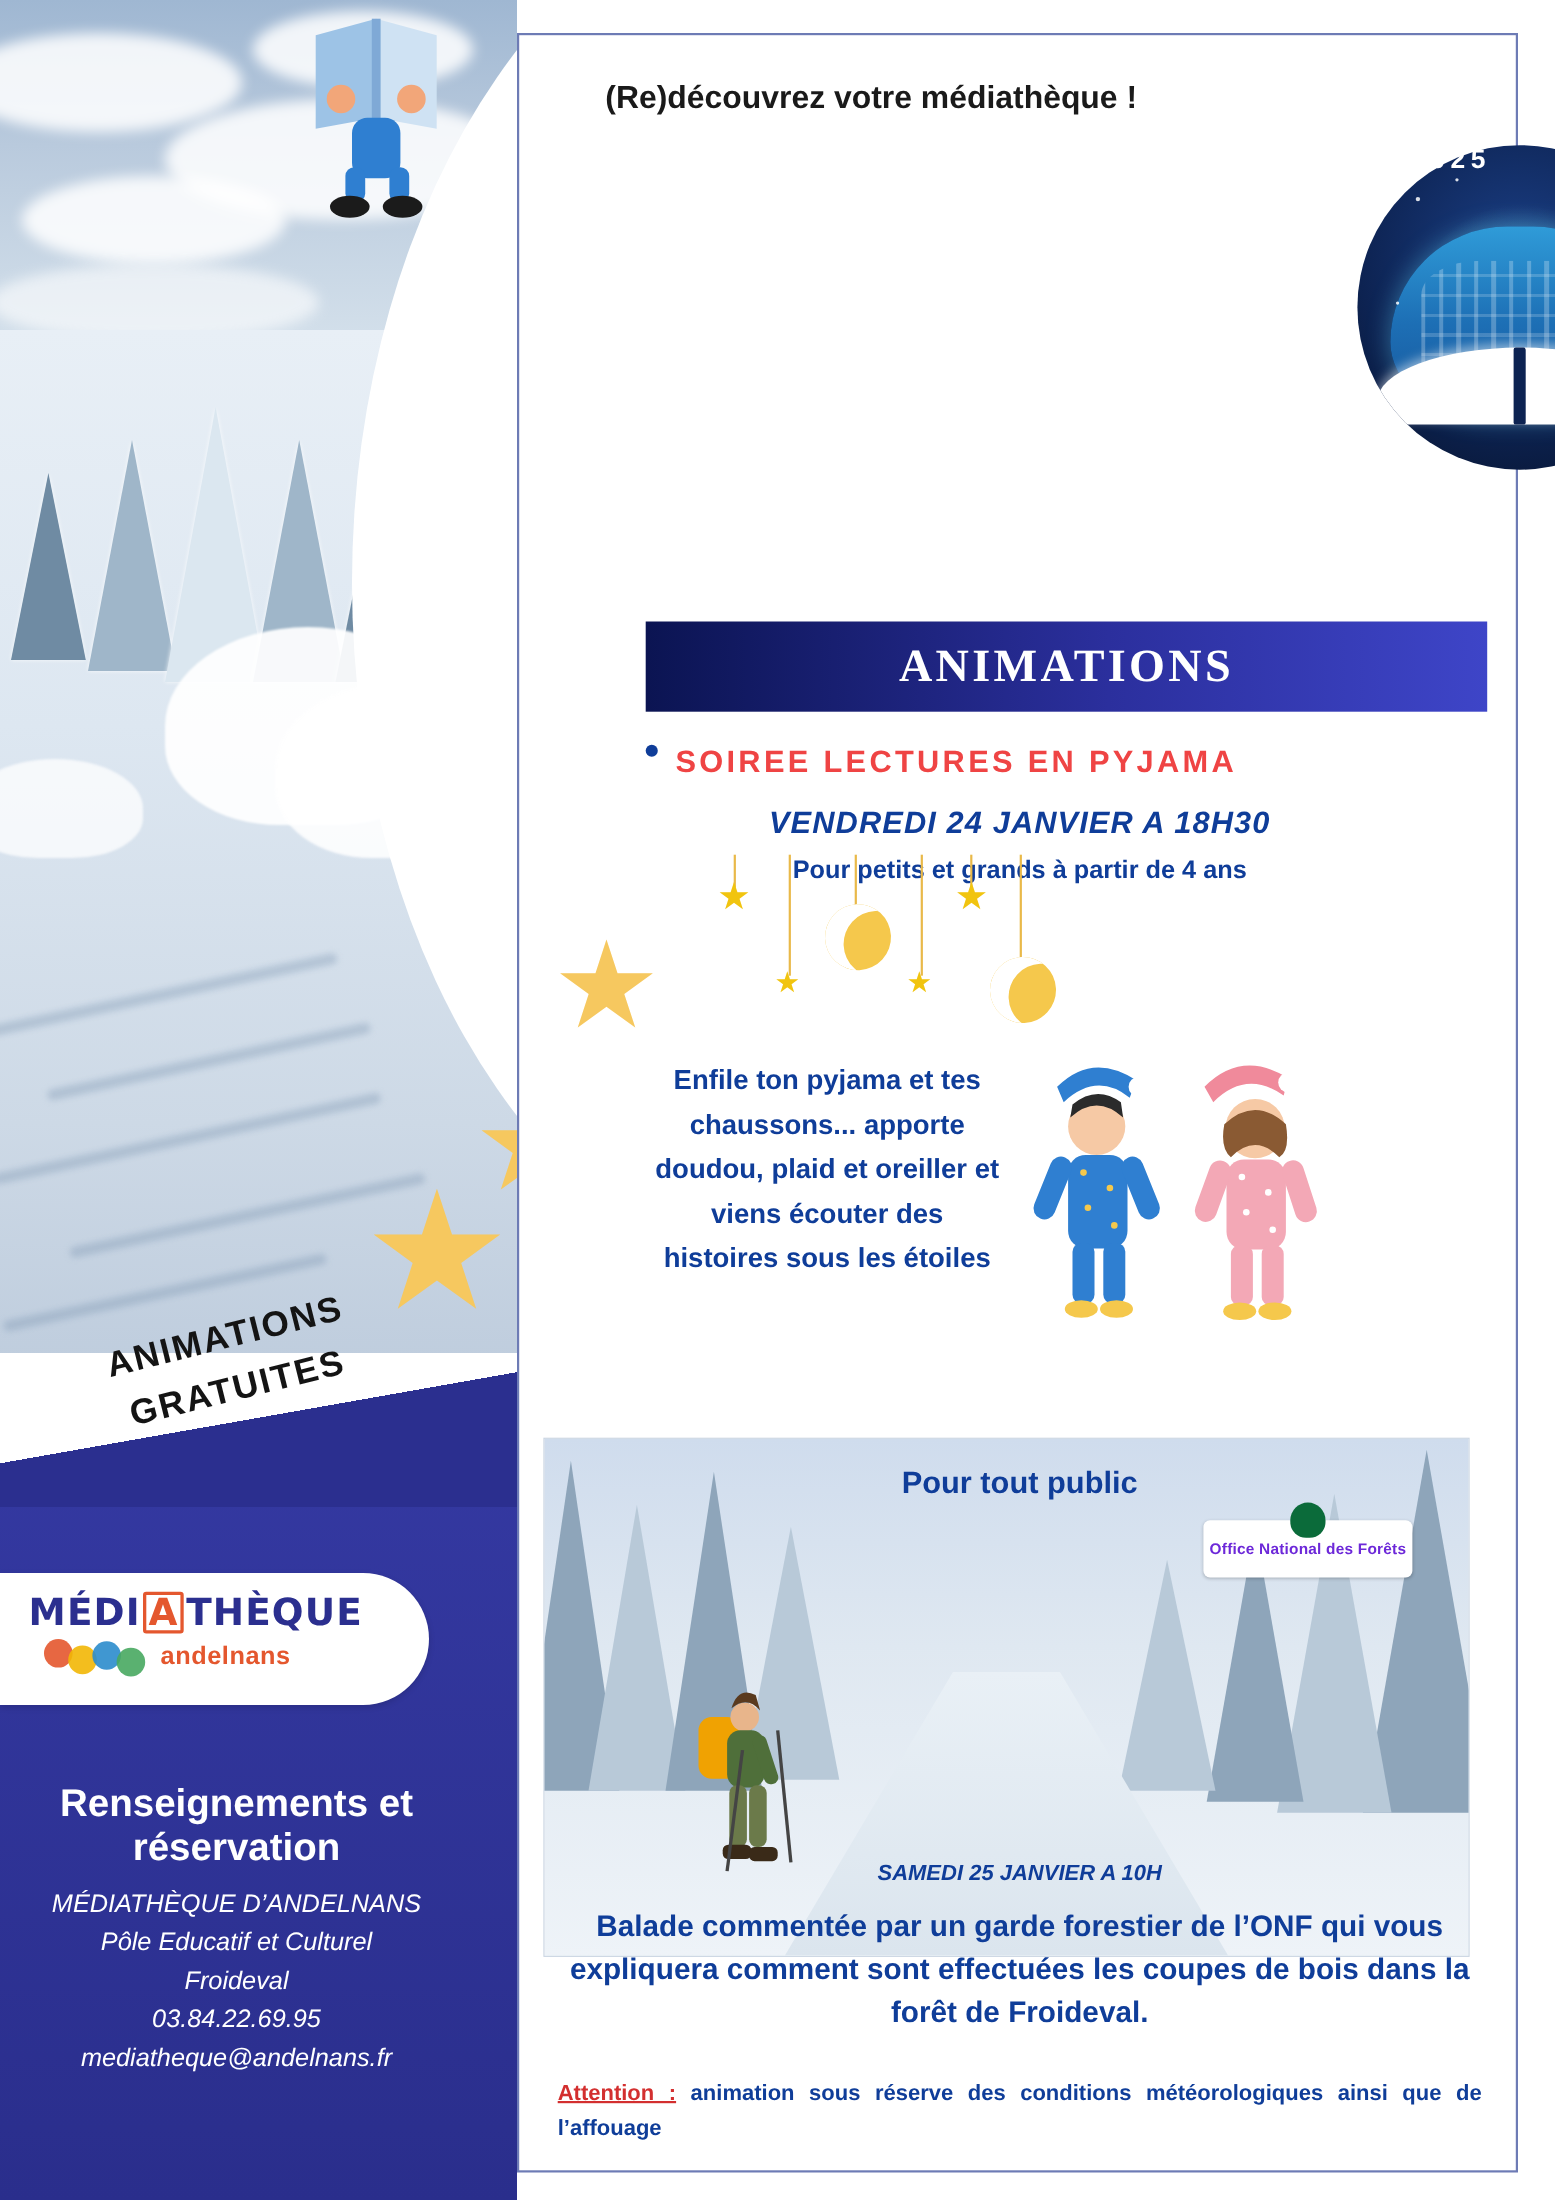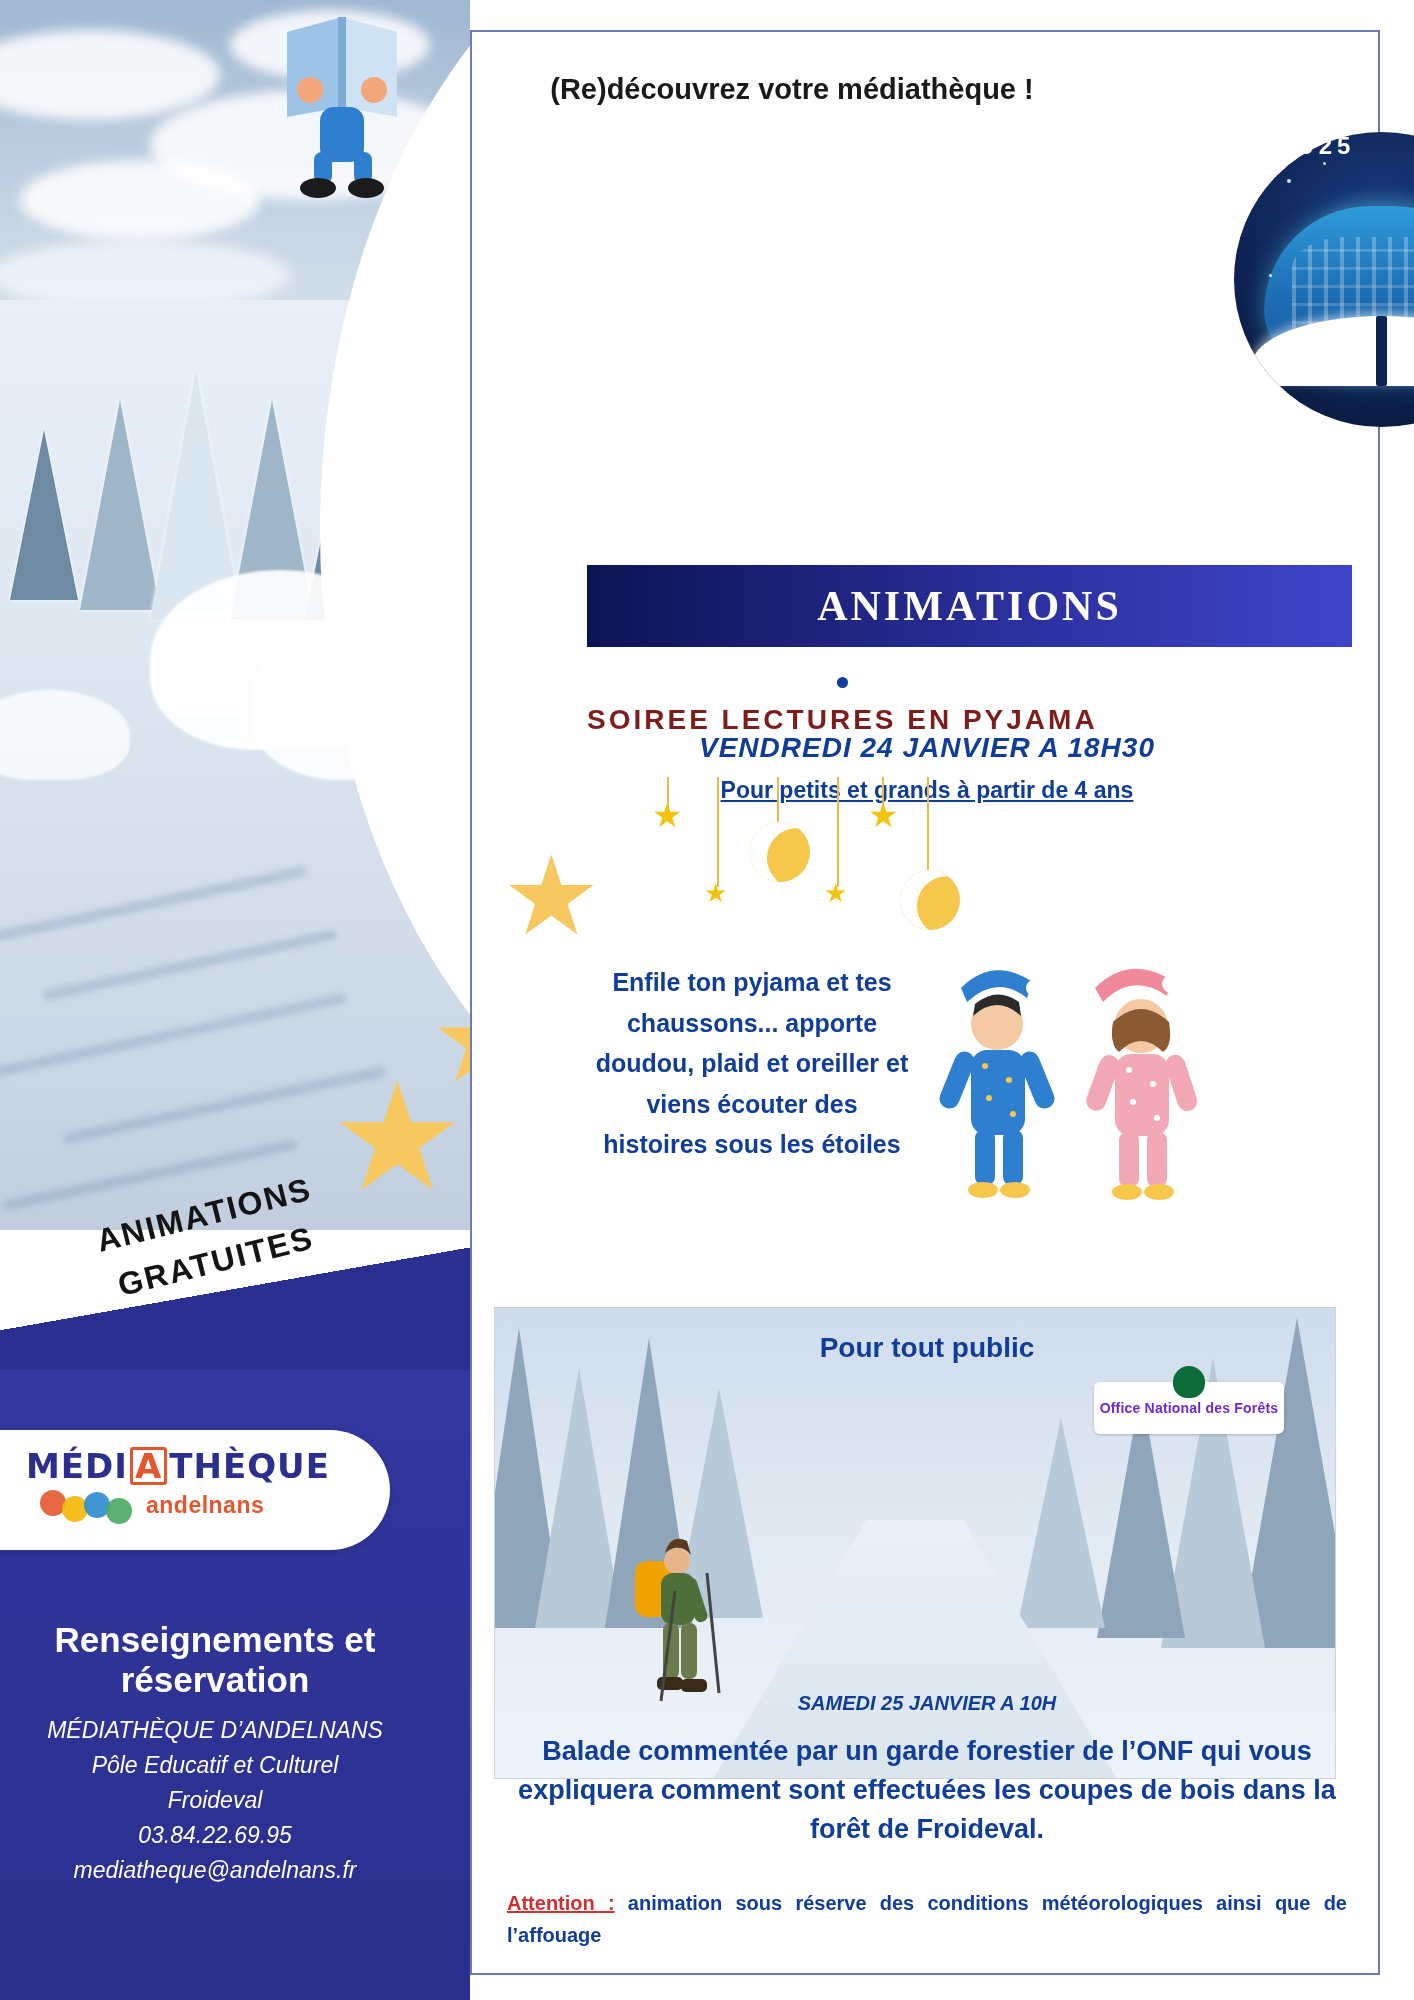--- a/index.html
+++ b/index.html
@@ -153,37 +153,36 @@
   .anim-banner{
     position:absolute;left:115px;top:533px;width:765px;height:82px;
     background:linear-gradient(90deg,#0b1452 0%,#2b2f9d 55%,#3e45c8 100%);
     color:#ffffff;display:flex;align-items:center;justify-content:center;
   }
   .anim-banner span{
     font-family:"Liberation Serif", serif;font-size:42px;letter-spacing:3px;font-weight:bold;
   }
   
   .bullet-row{
-    position:absolute;display:flex;align-items:center;gap:16px;color:#7f1d1d;
+    position:absolute;display:flex;align-items:flex-start;gap:16px;color:#ef4444;
     font-weight:bold;
-    flex-direction:column;
   }
   .bullet-dot{
     width:11px;height:11px;border-radius:50%;background:#0f3d99;flex:0 0 auto;
   }
   .item1{left:115px;top:645px;font-size:28px;letter-spacing:3px;}
   .item2{left:-20px;top:1230px;font-size:28px;letter-spacing:2px;}
   .date-line{
     position:absolute;left:0;width:910px;text-align:center;color:#0f3d99;
     font-weight:bold;font-style:italic;
   }
   .d1{top:700px;font-size:28px;letter-spacing:1px;}
   .sub-line{
     position:absolute;left:0;width:910px;text-align:center;color:#0f3d99;
-    font-weight:bold;font-size:23px;top:745px;text-decoration:underline;
+    font-weight:bold;font-size:23px;top:745px;
   }
   
   .hang{position:absolute;width:2px;background:#e9b949;}
   .star-shape{
     position:absolute;color:#f1c40f;font-size:34px;line-height:1;
   }
   .moon{
     position:absolute;width:60px;height:60px;border-radius:50%;
     background:#f5c84c;box-shadow:18px 0 0 0 #ffffff inset;transform:rotate(20deg);
   }

